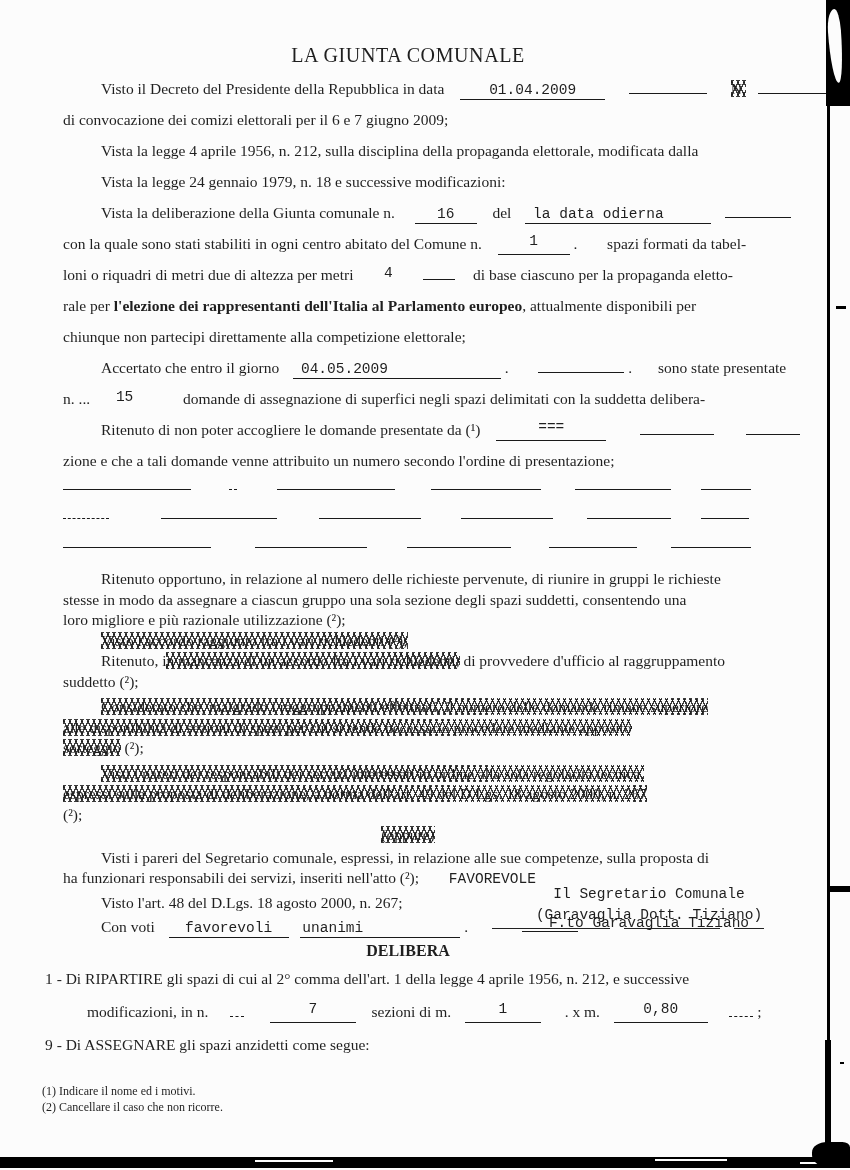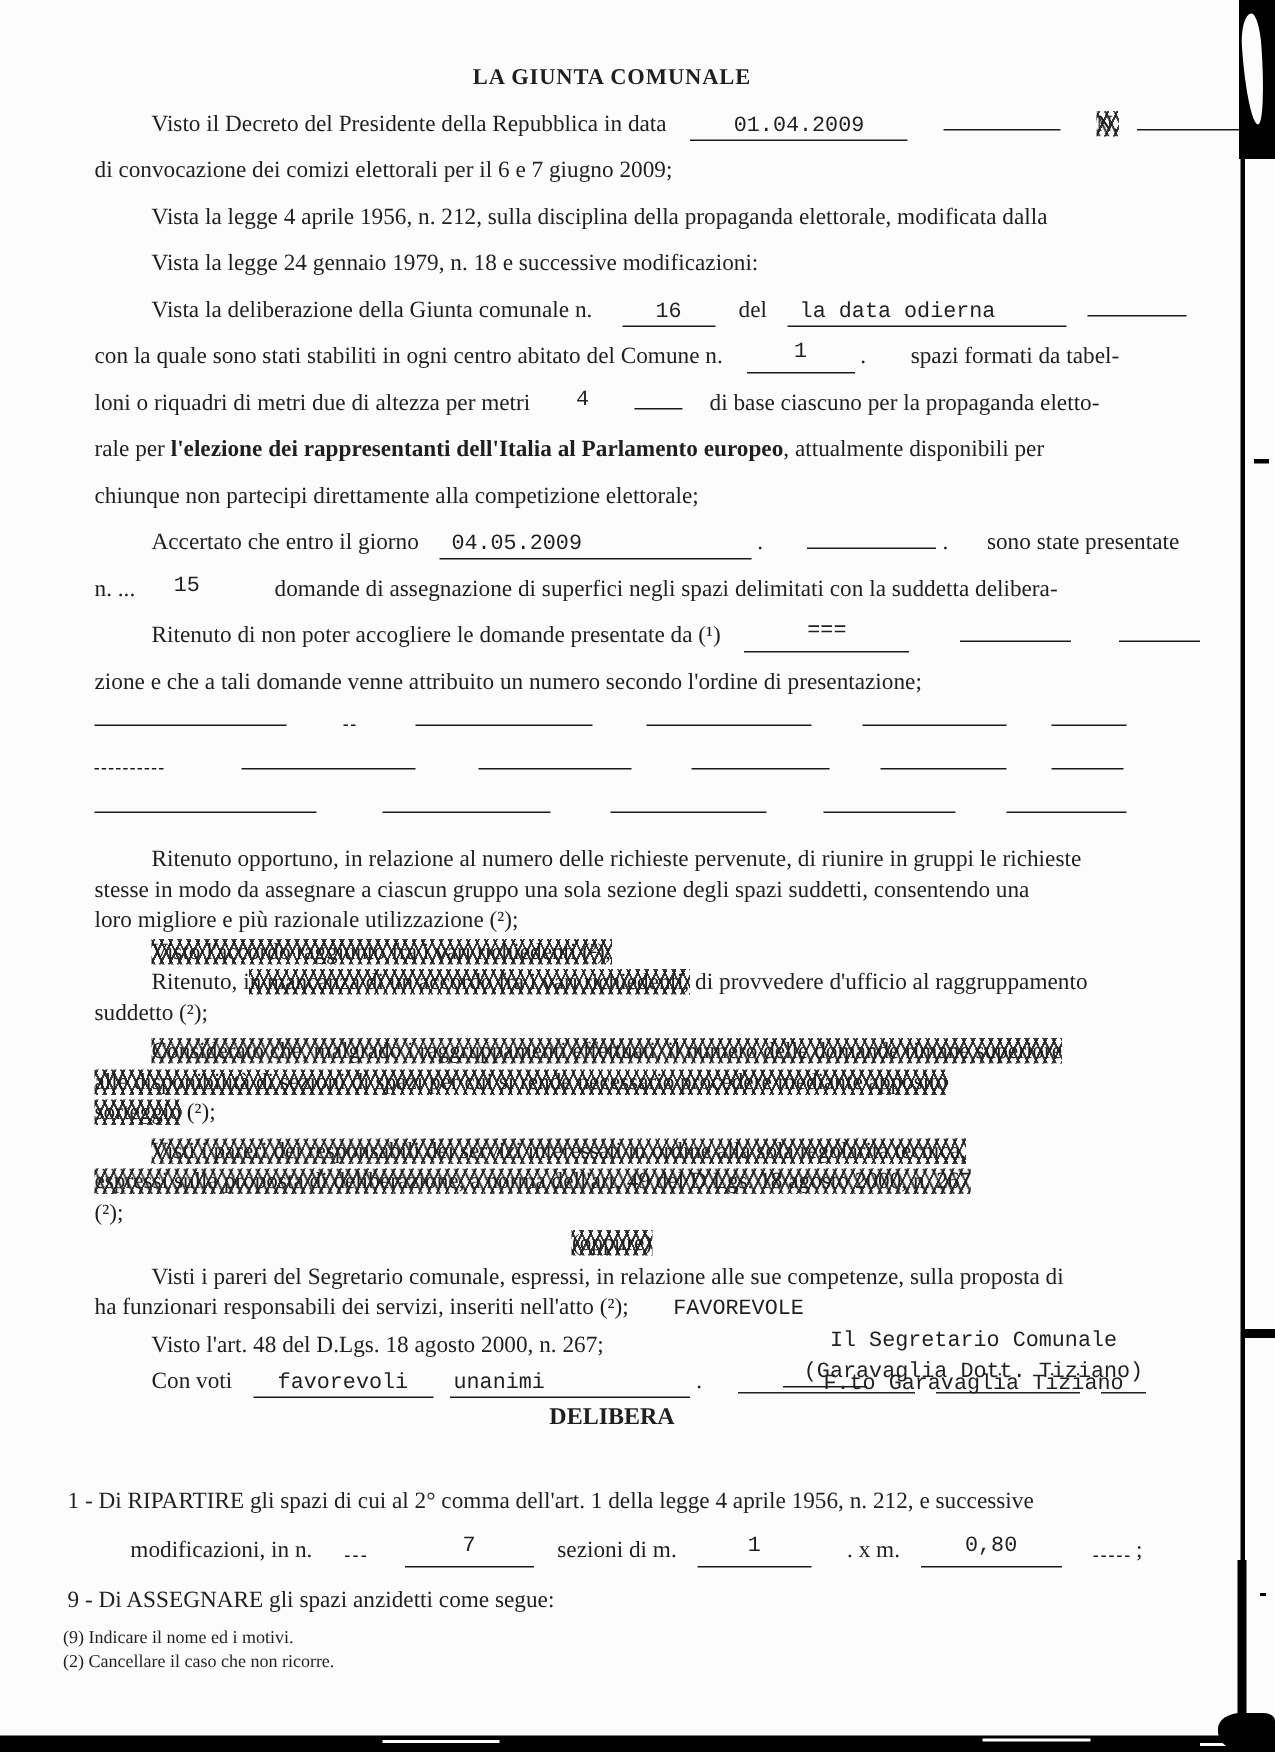--- a/index.html
+++ b/index.html
@@ -3,21 +3,21 @@
 <meta charset="utf-8">
 <style>
   html,body { margin:0; padding:0; background:#e8e8e8; }
   .page {
     position:relative; width:850px; height:1170px; margin:0 auto;
     background:#fcfcfc; color:#1f1f1f;
     font-family:"Liberation Serif", serif; font-size:15.5px;
     overflow:hidden;
   }
   .content { position:absolute; left:63px; top:44px; width:690px; }
-  .title { text-align:center; font-weight:bold; font-size:15px; letter-spacing:.6px; margin:0 0 6px 0; }
+  .title { text-align:center; font-weight:normal; font-size:20px; letter-spacing:.6px; margin:0 0 6px 0; }
   .line { white-space:nowrap; }
   .lh31 .line { line-height:31px; height:31px; }
   .lh20 .line { line-height:20.5px; }
   .ind { text-indent:38px; }
   .b { font-weight:bold; }
   .fill {
     display:inline-block; border-bottom:1.4px solid #1a1a1a; height:16px;
     text-align:center; vertical-align:baseline; text-indent:0;
     font-family:"Liberation Mono","DejaVu Sans Mono",monospace; font-size:14.5px; line-height:15px;
   }
@@ -200,21 +200,21 @@
         <span class="gap" style="width:4px"></span>
         <span class="fill left" style="width:158px; padding-left:2px"><span>unanimi</span></span>
         <span>.</span>
         <span class="gap" style="width:46px"></span>
         <span class="bl" style="width:56px"></span>
       </div>
 
       <div class="line center b" style="margin-top:3px; font-size:16px">DELIBERA</div>
     </div>
 
-    <div style="margin-top:28px">
+    <div style="margin-top:0">
       <div class="line" style="margin-left:-18px; line-height:33px">1 - Di RIPARTIRE gli spazi di cui al 2° comma dell'art. 1 della legge 4 aprile 1956, n. 212, e successive</div>
       <div class="line" style="line-height:33px">
         <span class="gap" style="width:20px"></span>
         <span>modificazioni, in n.</span>
         <span class="gap" style="width:14px"></span>
         <span class="bl dashed" style="width:14px"></span>
         <span class="gap" style="width:18px"></span>
         <span class="fill" style="width:86px"><span class="type" style="top:-4px">7</span></span>
         <span class="gap" style="width:8px"></span>
         <span>sezioni di m.</span>
@@ -237,21 +237,21 @@
     <div>(Garavaglia Dott. Tiziano)</div>
     <div class="sig-line">
       <span style="width:118px"></span>
       <span style="width:96px"></span>
       <span style="width:30px"></span>
     </div>
     <div>F.to Garavaglia Tiziano</div>
   </div>
 
   <div class="footnotes">
-    <div>(9) Indicare il nome ed i motivi.</div>
+    <div>(1) Indicare il nome ed i motivi.</div>
     <div>(2) Cancellare il caso che non ricorre.</div>
   </div>
 
   <div class="art corner-blob">
     <div class="corner-blob-white"></div>
   </div>
   <div class="art edge-line"></div>
   <div class="art edge-line-thick"></div>
   <div class="art dash1"></div>
   <div class="art dash2"></div>

